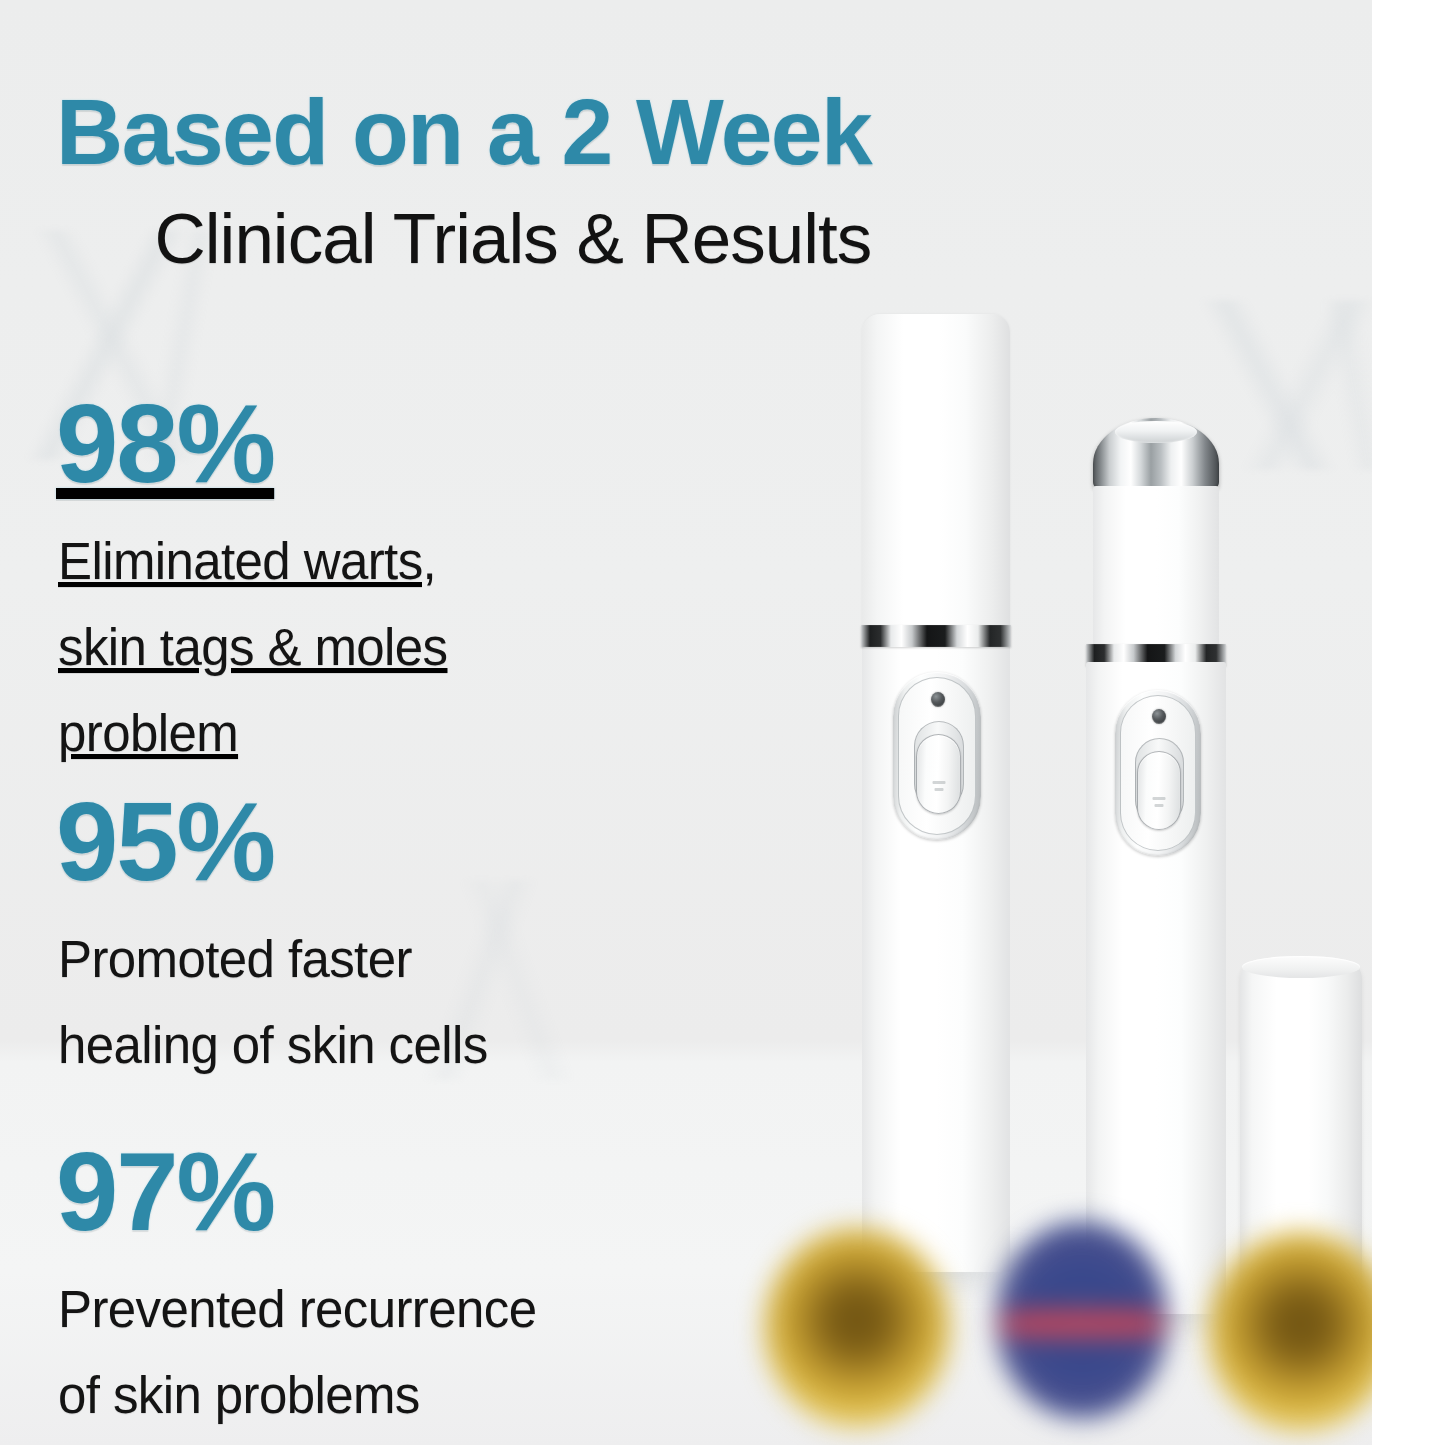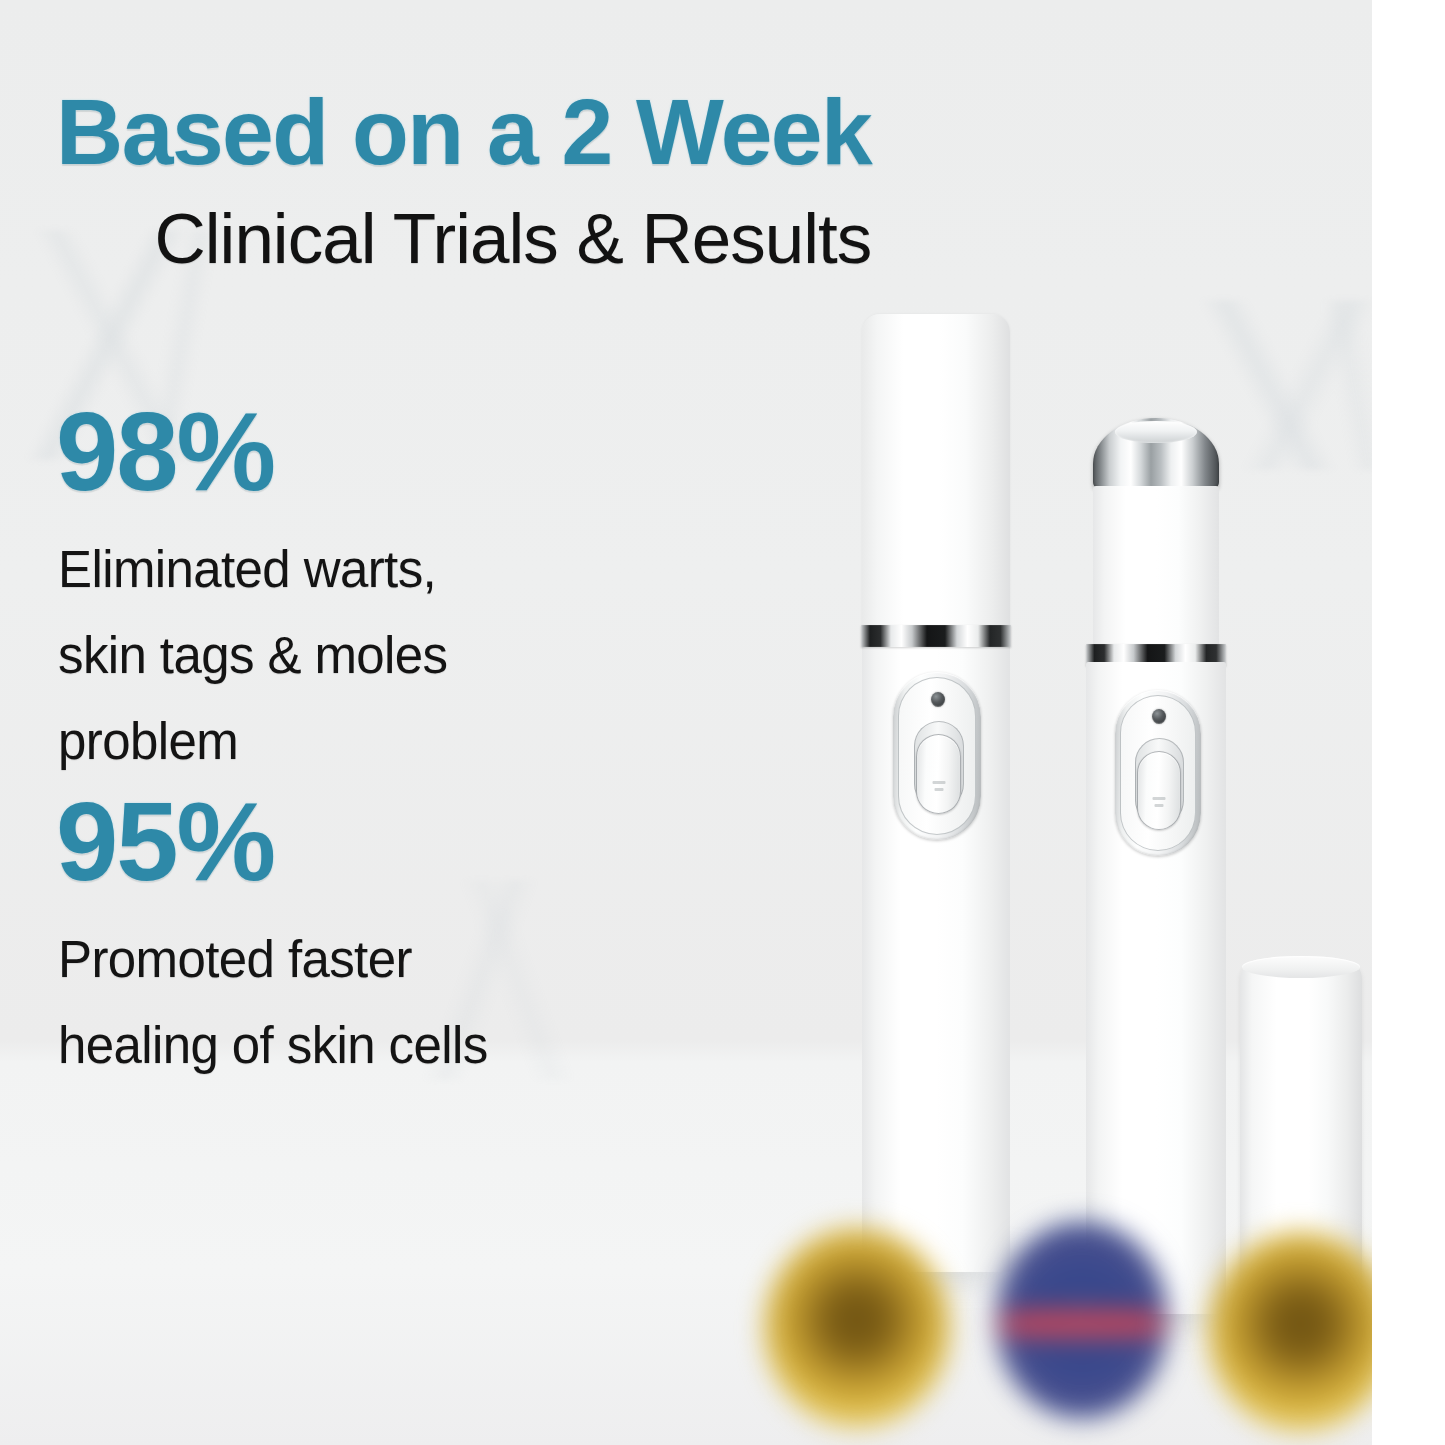--- a/index.html
+++ b/index.html
@@ -73,21 +73,21 @@
     line-height: 1.0;
     color: #121212;
     margin: 24px 0 0 4px;
     white-space: nowrap;
     text-shadow: 0 1px 1px rgba(0,0,0,.12);
     text-align: right;
   }
 
   
   .stat { position: absolute; left: 56px; }
-  .stat-1 { top: 396px; }
+  .stat-1 { top: 388px; text-decoration: underline; }
   .stat-2 { top: 786px; }
   .stat-3 { top: 1136px; }
 
   .stat-pct {
     font-size: 112px;
     font-weight: 700;
     letter-spacing: -2px;
     line-height: 1.0;
     color: #2e89a8;
     margin: 0;
@@ -332,14 +332,21 @@
   </div>
 
   <div class="stat stat-2">
     <div class="stat-pct">95%</div>
     <div class="stat-desc">
       <span>Promoted faster</span>
       <span>healing of skin cells</span>
     </div>
   </div>
 
+  <div class="stat stat-3">
+    <div class="stat-pct">97%</div>
+    <div class="stat-desc">
+      <span>Prevented recurrence</span>
+      <span>of skin problems</span>
+    </div>
+  </div>
 
 </div>
 
 </body></html>

